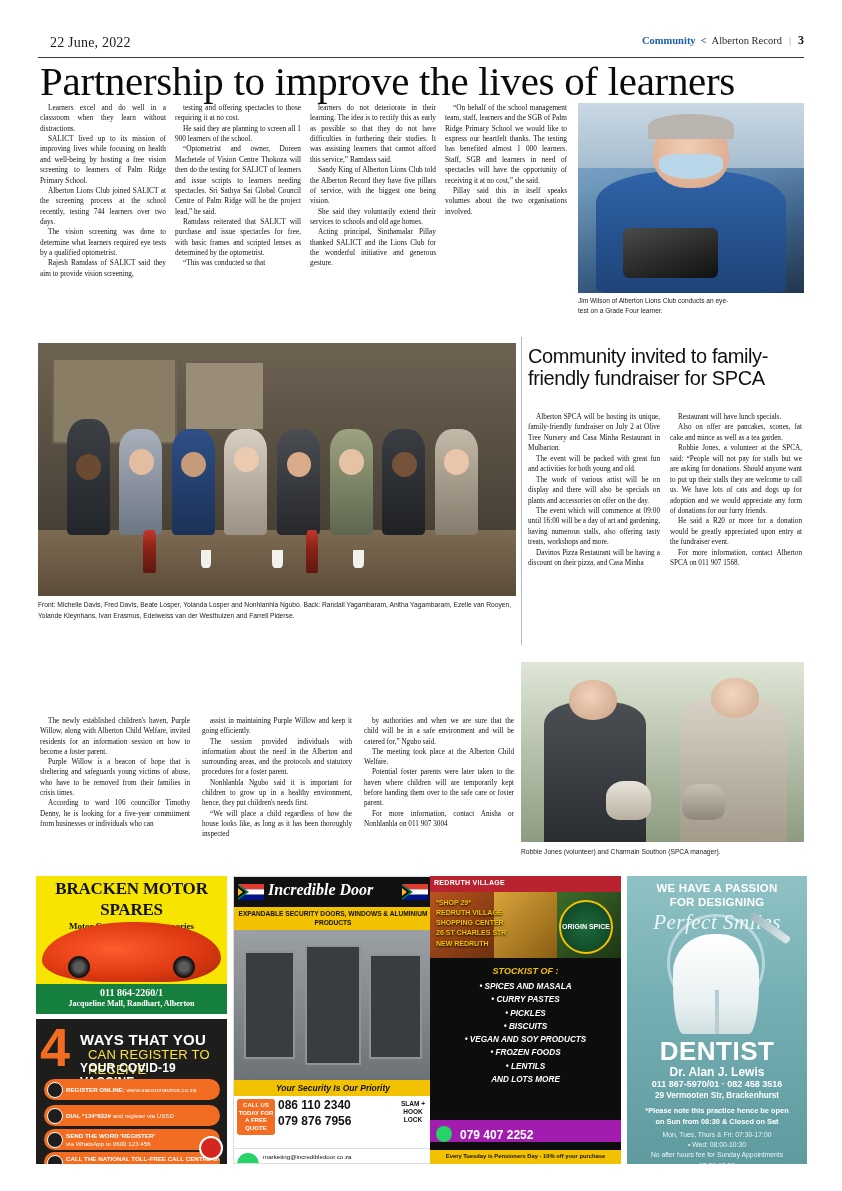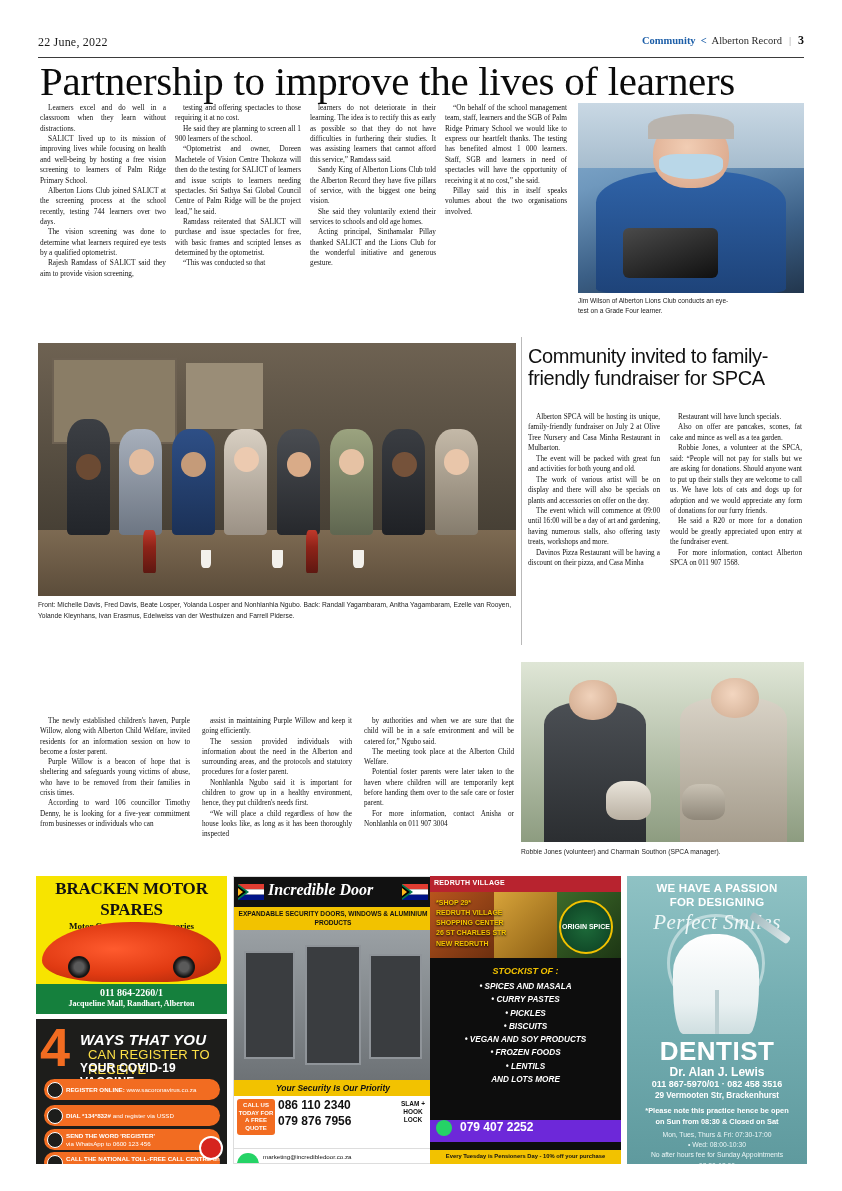--- a/index.html
+++ b/index.html
@@ -15,22 +15,22 @@
     background: #fff;
     overflow: hidden;
   }
 
   
   .masthead {
     position: absolute; left: 38px; top: 32px; width: 766px; height: 26px;
     border-bottom: 1px solid #3b3b3b;
   }
   .masthead .date {
-    position: absolute; left: 0; top: 3px;
-    font-size: 12px; letter-spacing: .2px; color: #1a1a1a;
+    position: absolute; left: 12px; top: 3px;
+    font-size: 14px; letter-spacing: .2px; color: #1a1a1a;
   }
   .masthead .crumb {
     position: absolute; right: 0; top: 1px;
     font-size: 10.5px; color: #2a2a2a;
     display: flex; align-items: baseline; gap: 5px;
   }
   .crumb .sect { color: #1c5ea8; font-weight: bold; font-family: "Liberation Serif", serif; }
   .crumb .lt { color: #1c5ea8; font-weight: bold; }
   .crumb .paper { color: #2a2a2a; }
   .crumb .bar { color: #999; padding: 0 2px; }
@@ -197,21 +197,21 @@
   .bm-foot { position:absolute; left:0; bottom:0; width:100%; height:30px; background:#15803d; color:#fff;
              text-align:center; padding-top:3px; }
   .bm-ph { font-family:"Liberation Serif",serif; font-weight:bold; font-size:10px; }
   .bm-ad { font-family:"Liberation Serif",serif; font-weight:bold; font-size:8px; margin-top:1px; }
 
   
   .ad-covid { left: 36px; top: 1019px; width: 191px; height: 145px; background:#1d1d1b; }
   .cv-4 { position:absolute; left:4px; top:6px; font-family:"Liberation Sans",sans-serif;
           font-weight:bold; font-size:54px; color:#f26c21; line-height:.85; }
   .cv-h1 { position:absolute; left:44px; top:12px; font-family:"Liberation Sans",sans-serif;
-           font-weight:bold; font-size:15px; color:#fff; letter-spacing:.3px;font-style:italic; }
+           font-weight:bold; font-size:15px; color:#fff; letter-spacing:.3px; }
   .cv-h2 { position:absolute; left:52px; top:28px; font-family:"Liberation Sans",sans-serif;
            font-size:13px; color:#fde047; letter-spacing:.2px; }
   .cv-h3 { position:absolute; left:44px; top:42px; font-family:"Liberation Sans",sans-serif;
            font-weight:bold; font-size:12px; color:#fff; letter-spacing:.2px; }
   .cv-row { position:absolute; left:8px; width:176px; height:21px; background:#f26c21;
             border-radius:11px; color:#fff; font-family:"Liberation Sans",sans-serif; font-size:6.2px;
             display:flex; align-items:center; padding-left:22px; line-height:1.15; }
   .cv-ico { position:absolute; left:3px; top:2.5px; width:16px; height:16px; border-radius:50%;
             background:#1d1d1b; border:1.5px solid #fff; }
   .cv-r1 { top:60px; } .cv-r2 { top:86px; } .cv-r3 { top:110px; } .cv-r4 { top:133px; height:20px; }
@@ -260,22 +260,22 @@
              font-weight:bold; font-size:7px; color:#f2c200; line-height:1.45; text-shadow:0 1px 2px #000; }
   .sp-logo { position:absolute; right:8px; top:24px; width:54px; height:54px; border-radius:50%;
              background:radial-gradient(circle,#1d6b3a,#0c3d21); border:2px solid #f2c200;
              display:flex; align-items:center; justify-content:center; }
   .sp-logot { font-family:"Liberation Sans",sans-serif; font-weight:bold; font-size:7px;
               color:#fff; text-align:center; line-height:1.2; }
   .sp-stock { margin-top:8px; text-align:center; font-family:"Liberation Sans",sans-serif;
               font-weight:bold; font-size:9px; color:#f2c200; font-style:italic; }
   .sp-list { text-align:center; font-family:"Liberation Sans",sans-serif; font-weight:bold;
              font-size:8.2px; color:#fff; line-height:1.62; margin-top:4px; font-style:italic; }
-  .sp-phrow { position:absolute; left:0; bottom:22px; width:100%; height:22px; background:#6d28d9;
-              display:flex; align-items:flex-start; }
+  .sp-phrow { position:absolute; left:0; bottom:22px; width:100%; height:22px; background:#a21caf;
+              display:flex; align-items:flex-end; }
   .sp-wa { margin-left:6px; width:16px; height:16px; border-radius:50%; background:#25d366; }
   .sp-ph { margin-left:8px; font-family:"Liberation Sans",sans-serif; font-weight:bold;
            font-size:12px; color:#fff; }
   .sp-foot { position:absolute; left:0; bottom:0; width:100%; height:14px; background:#f2c200;
              color:#111; font-family:"Liberation Sans",sans-serif; font-weight:bold; font-size:5.8px;
              text-align:center; padding-top:3px; }
 
   
   .ad-dentist { left: 627px; top: 876px; width: 180px; height: 288px;
                 background: linear-gradient(180deg,#8fc2c4 0%, #74aeb2 45%, #5f9a9e 100%); }

